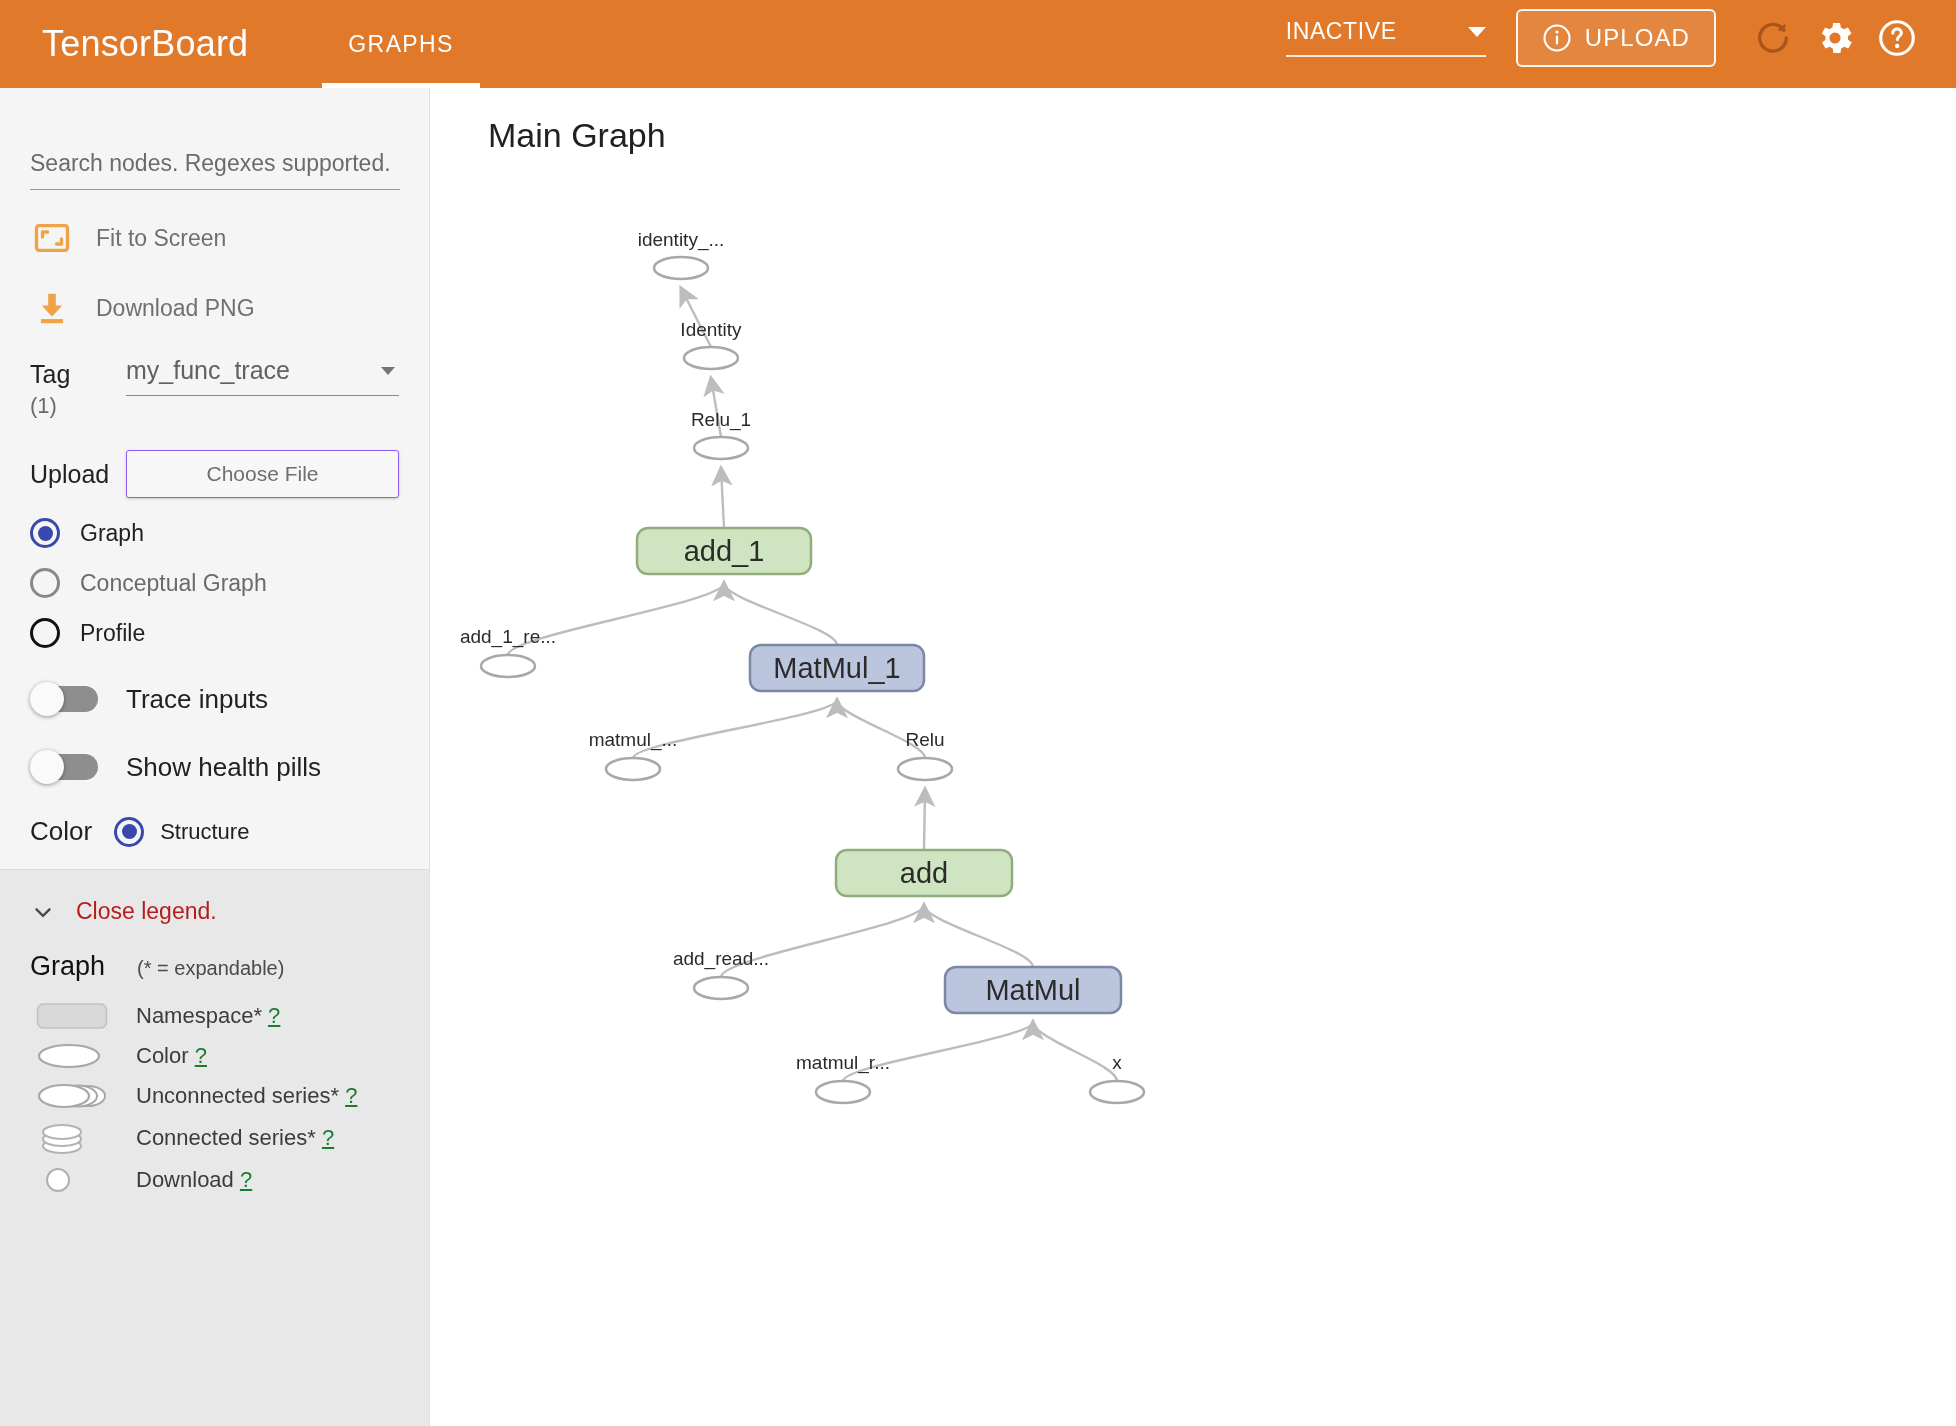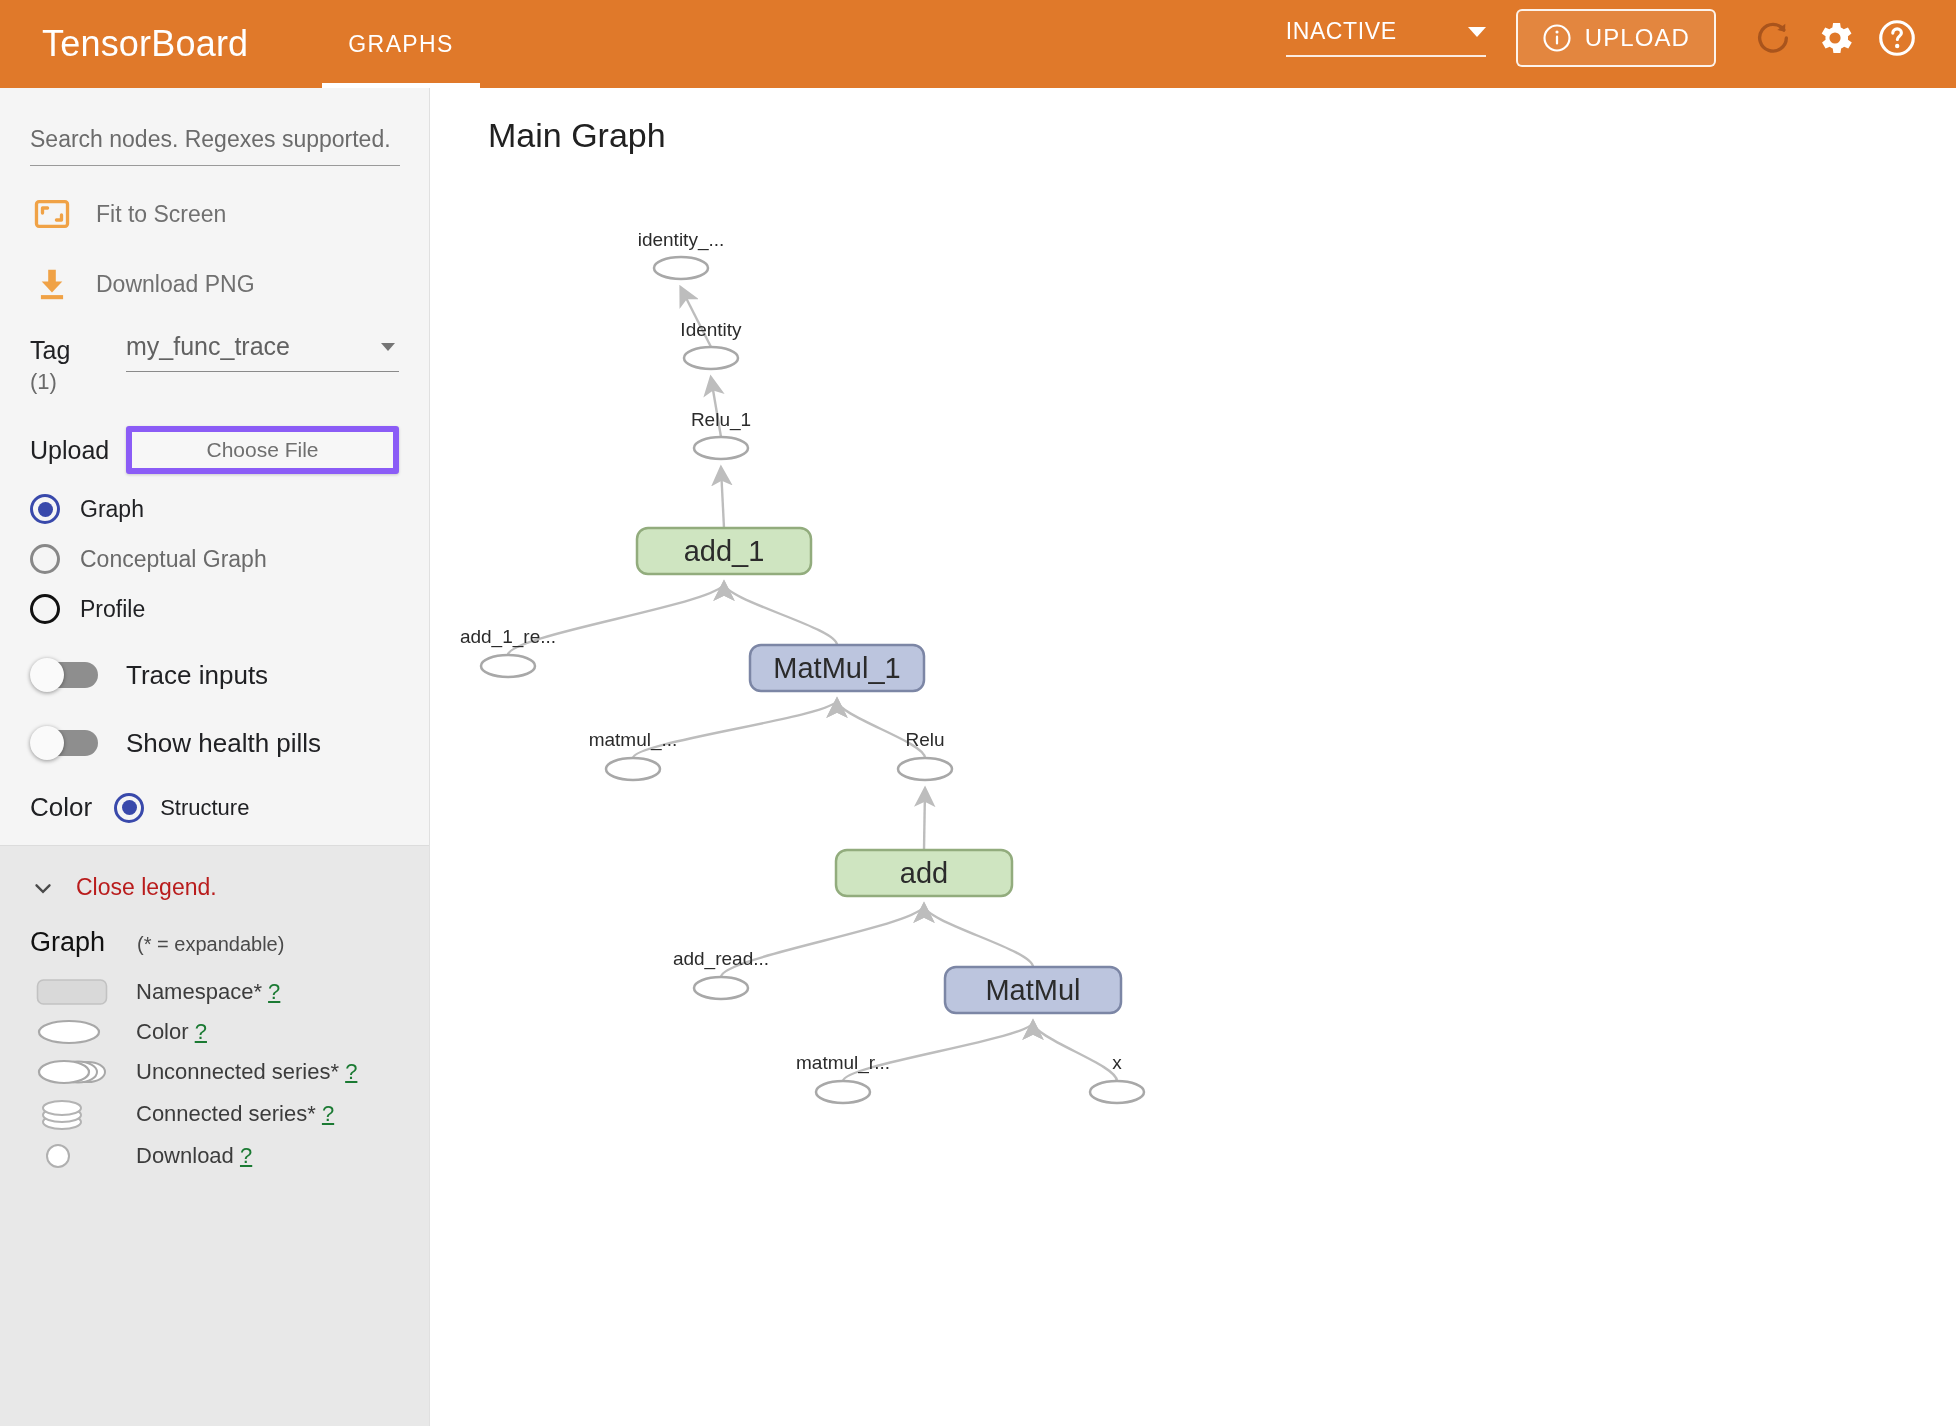--- a/index.html
+++ b/index.html
@@ -108,21 +108,21 @@
     width: 430px;
     flex: 0 0 430px;
     background: #f5f5f5;
     border-right: 1px solid #e0e0e0;
     display: flex;
     flex-direction: column;
     overflow: hidden;
     position: relative;
   }
   .sidebar-top { padding: 0 30px; }
-  .search-row { padding-top: 32px; }
+  .search-row { padding-top: 56px; }
   .search-input {
     width: 370px;
     border: none;
     border-bottom: 1px solid #9a9a9a;
     background: transparent;
     font-family: "Liberation Sans", sans-serif;
     font-size: 23px;
     color: #5f6368;
     padding: 6px 0 12px 0;
     outline: none;
@@ -183,21 +183,21 @@
 
   .upload-row {
     display: flex;
     align-items: center;
     margin-top: 32px;
   }
   .upload-row .kv-label { padding-top: 0; }
   .choose-file {
     flex: 1;
     background: #f7f7f7;
-    border: 6px solid #8b5cf6;
+    border: 1px solid #8b5cf6;
     box-shadow: 0 1px 3px rgba(0,0,0,.18);
     border-radius: 3px;
     height: 48px;
     display: flex;
     align-items: center;
     justify-content: center;
     font-size: 21px;
     color: #6f6f6f;
     cursor: pointer;
   }

